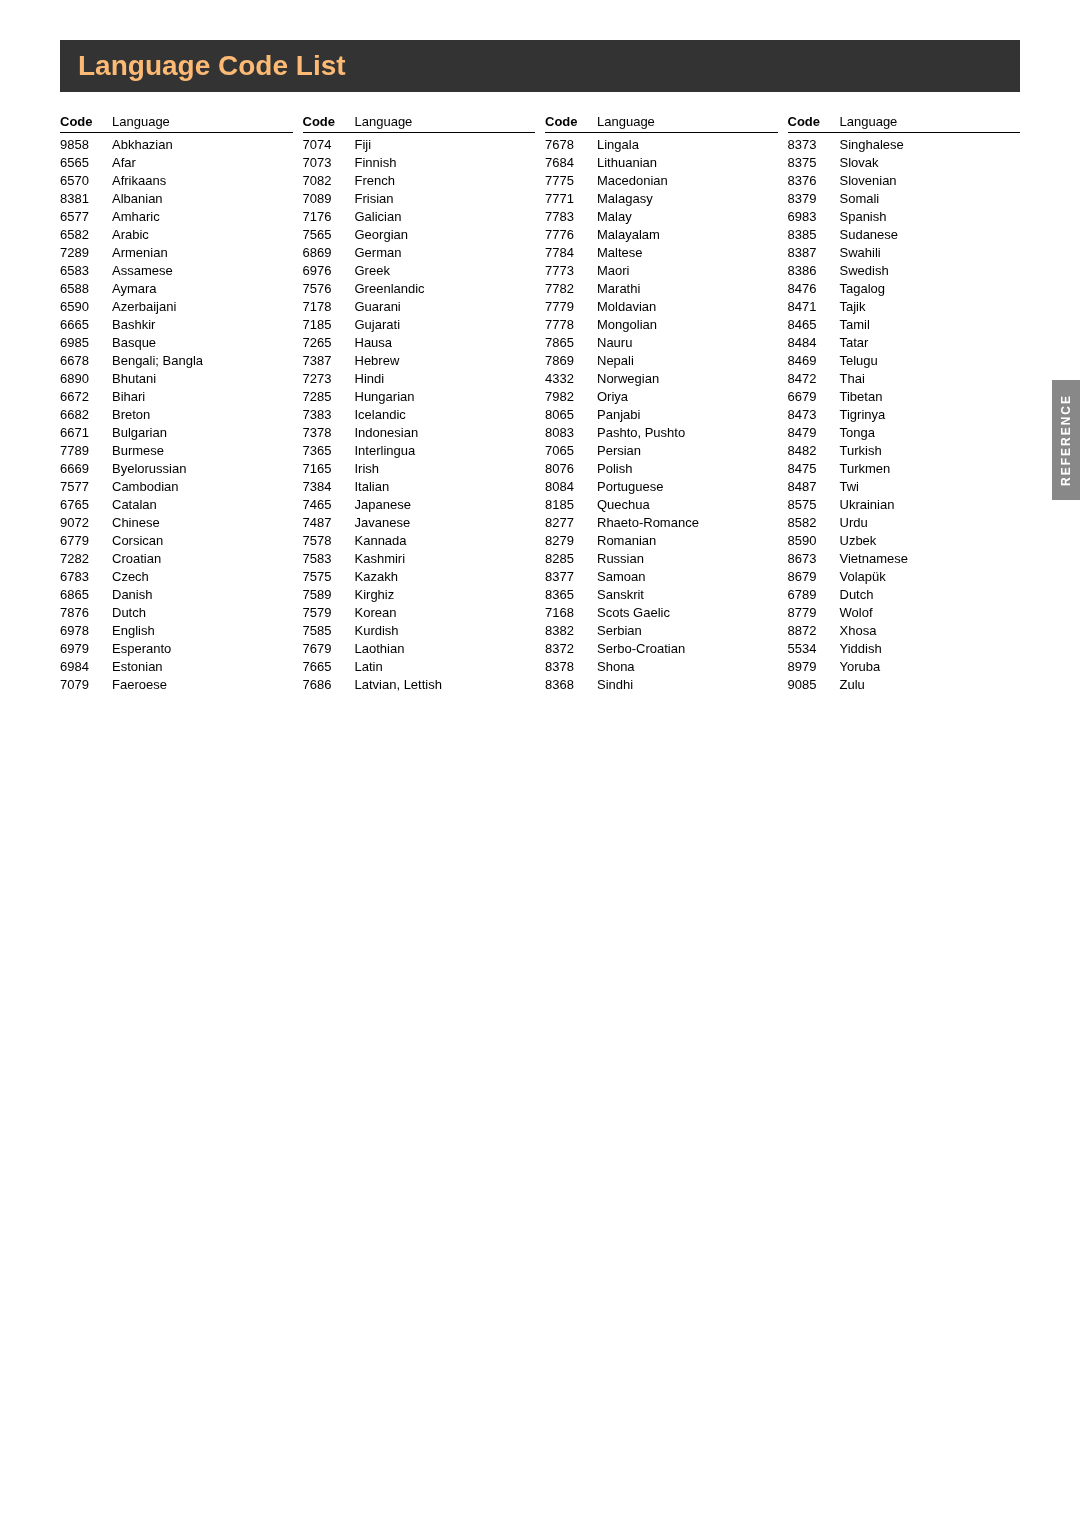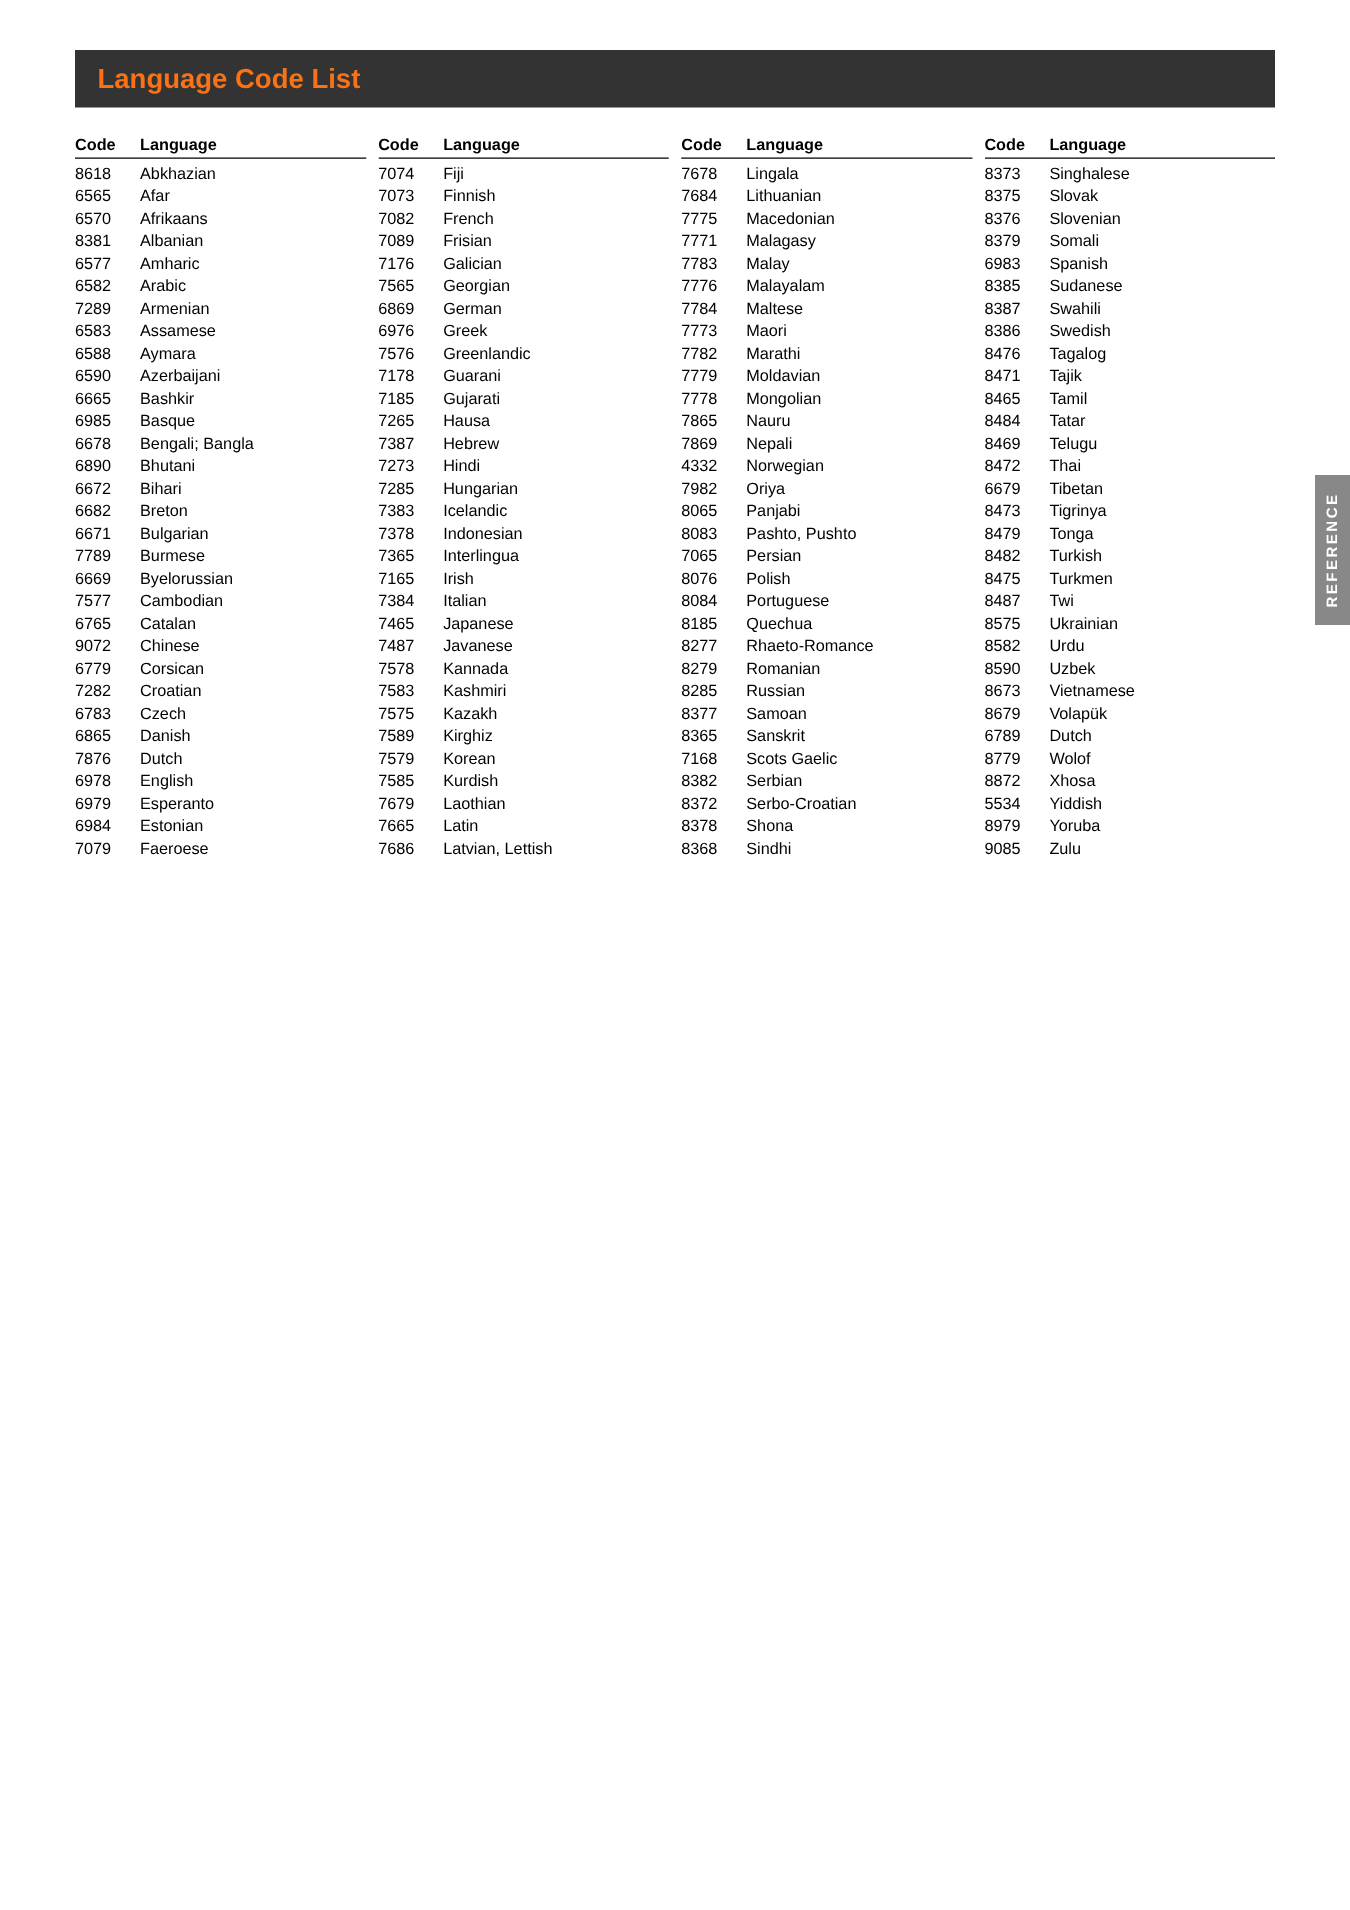--- a/index.html
+++ b/index.html
@@ -21,23 +21,23 @@
 
     .page-title-box {
       background: #333;
       color: #fff;
       padding: 10px 18px;
       margin-bottom: 22px;
       display: inline-block;
       width: 100%;
     }
     .page-title-box h1 {
-      font-size: 22px;
+      font-size: 28px;
       font-weight: bold;
-      color: #f97316;
+      color: #fdba74;
     }
 
     .description {
       font-size: 13px;
       margin-bottom: 24px;
       line-height: 1.5;
     }
 
     .columns-wrapper {
       display: grid;
@@ -58,21 +58,21 @@
       margin-bottom: 2px;
     }
 
     .col-head-code {
       font-weight: bold;
       font-size: 13px;
       min-width: 52px;
     }
 
     .col-head-lang {
-      font-weight: bold;
+      font-weight: normal;
       font-size: 13px;
     }
 
     .lang-row {
       display: flex;
       align-items: baseline;
       padding: 1.5px 0;
     }
 
     .lang-code {
@@ -135,21 +135,21 @@
   
 
   
   <div class="columns-wrapper">
   <div class="column">
         <div class="col-head">
           <span class="col-head-code">Code</span>
           <span class="col-head-lang">Language</span>
         </div>
         <div class="lang-row">
-          <span class="lang-code">8618</span>
+          <span class="lang-code">9858</span>
           <span class="lang-name">Abkhazian</span>
         </div>
         <div class="lang-row">
           <span class="lang-code">6565</span>
           <span class="lang-name">Afar</span>
         </div>
         <div class="lang-row">
           <span class="lang-code">6570</span>
           <span class="lang-name">Afrikaans</span>
         </div>

